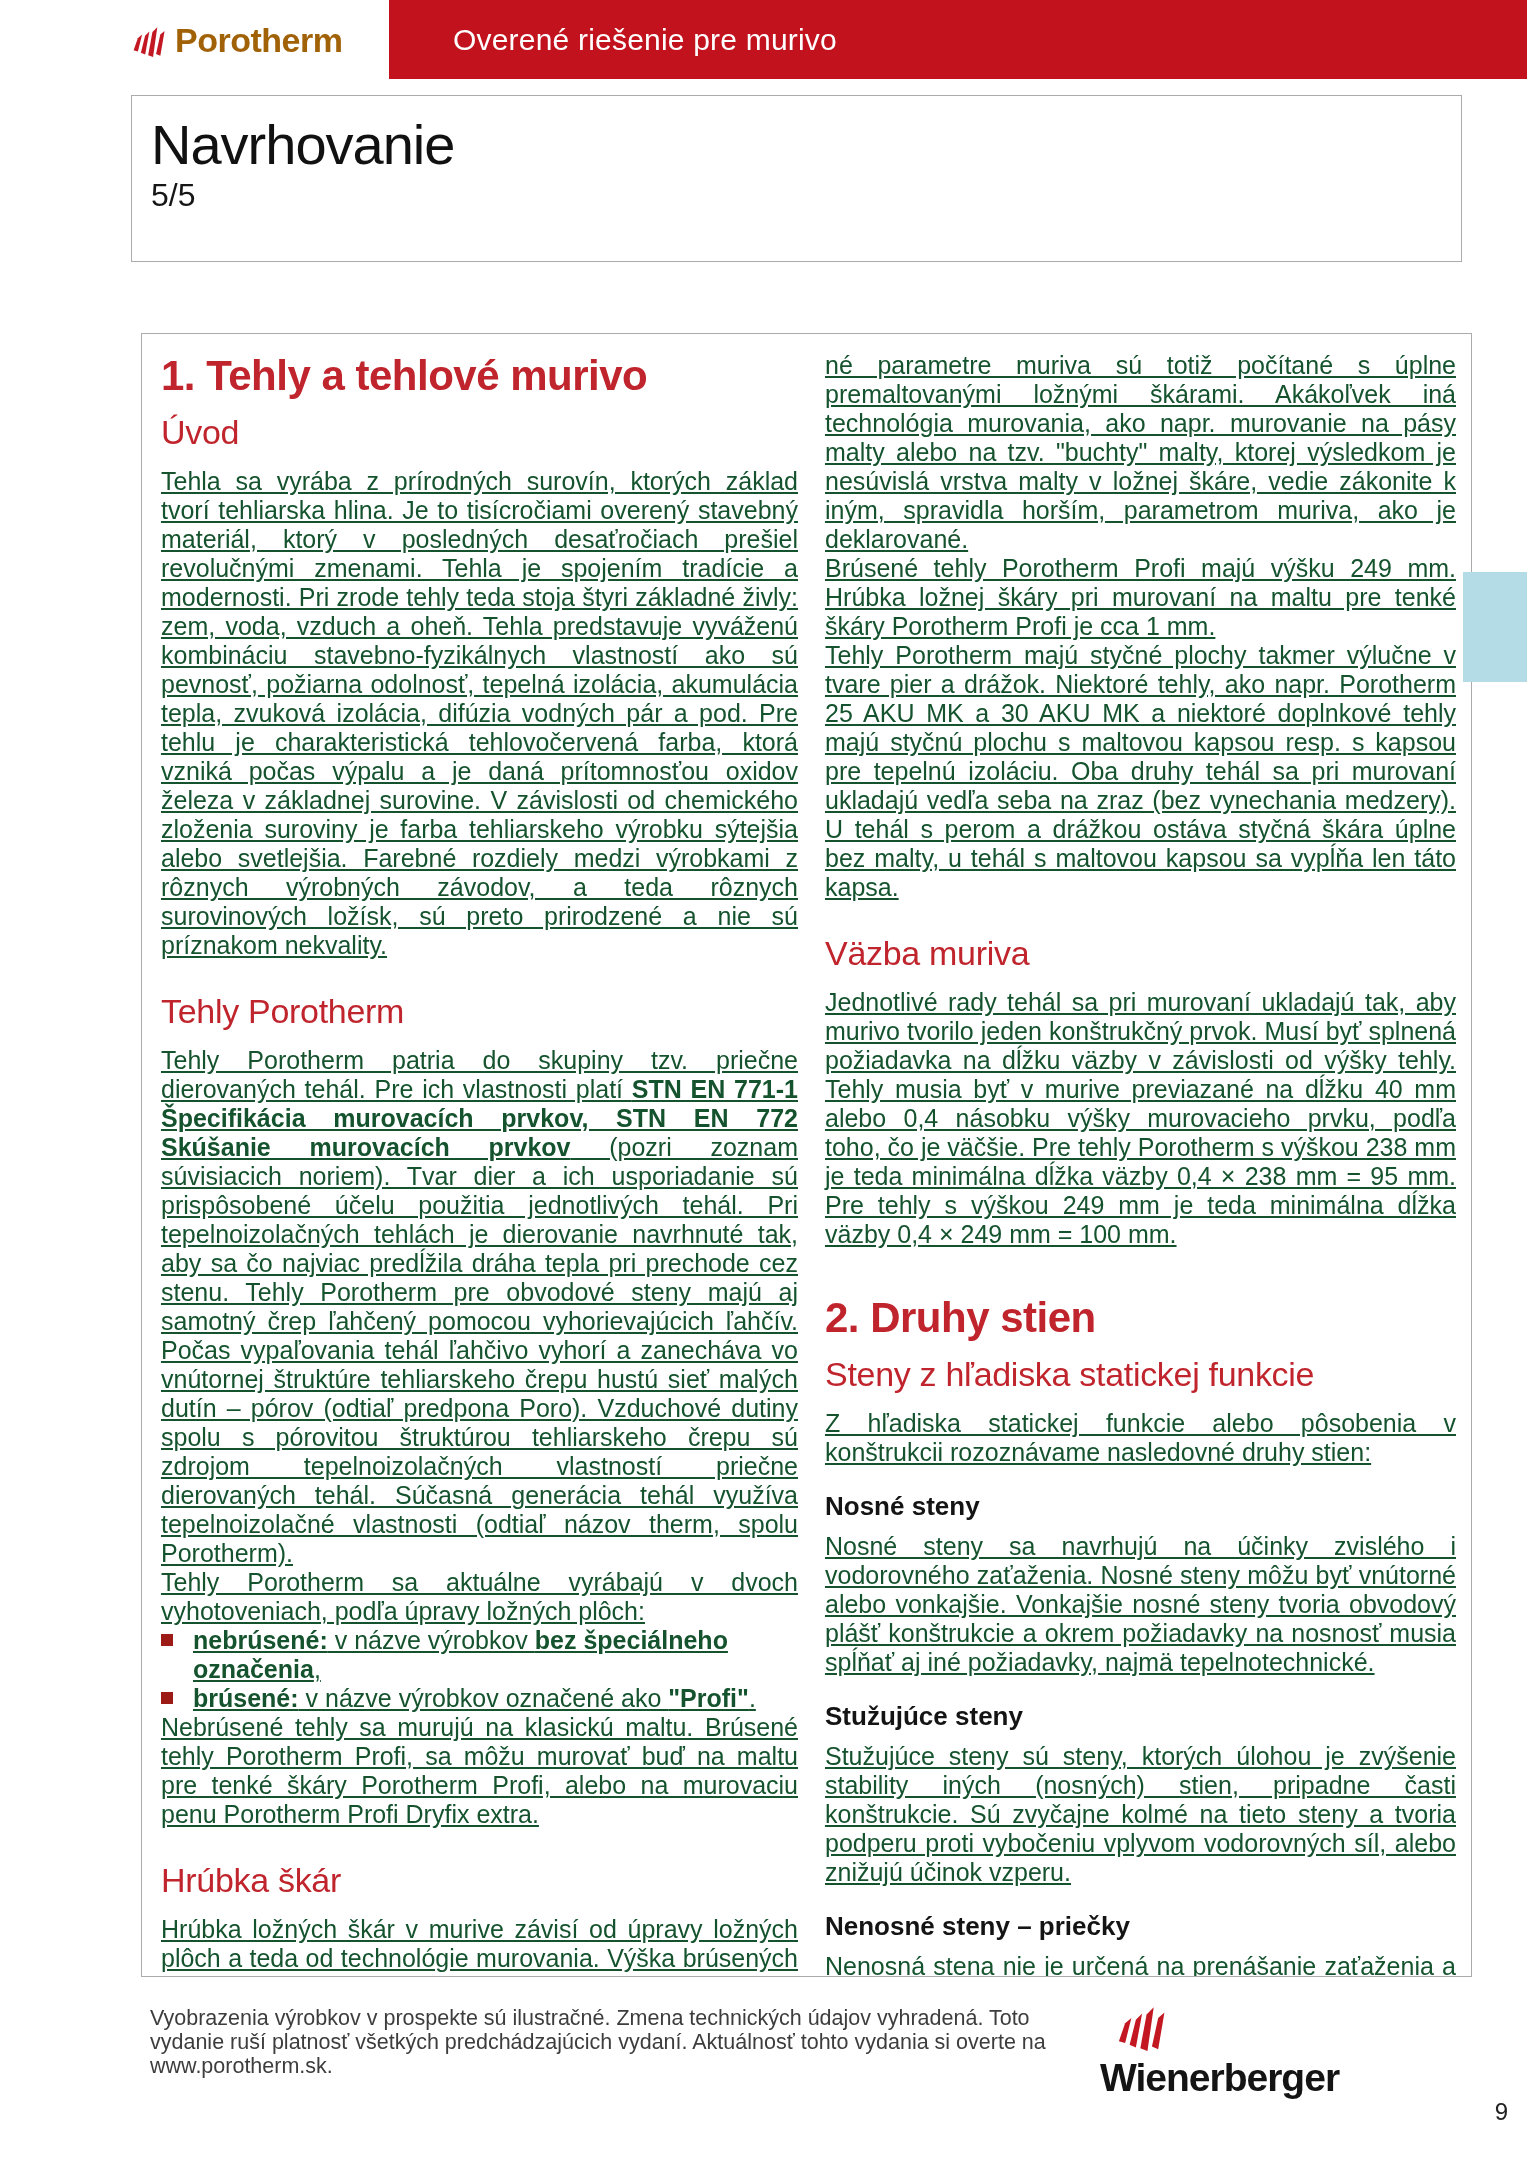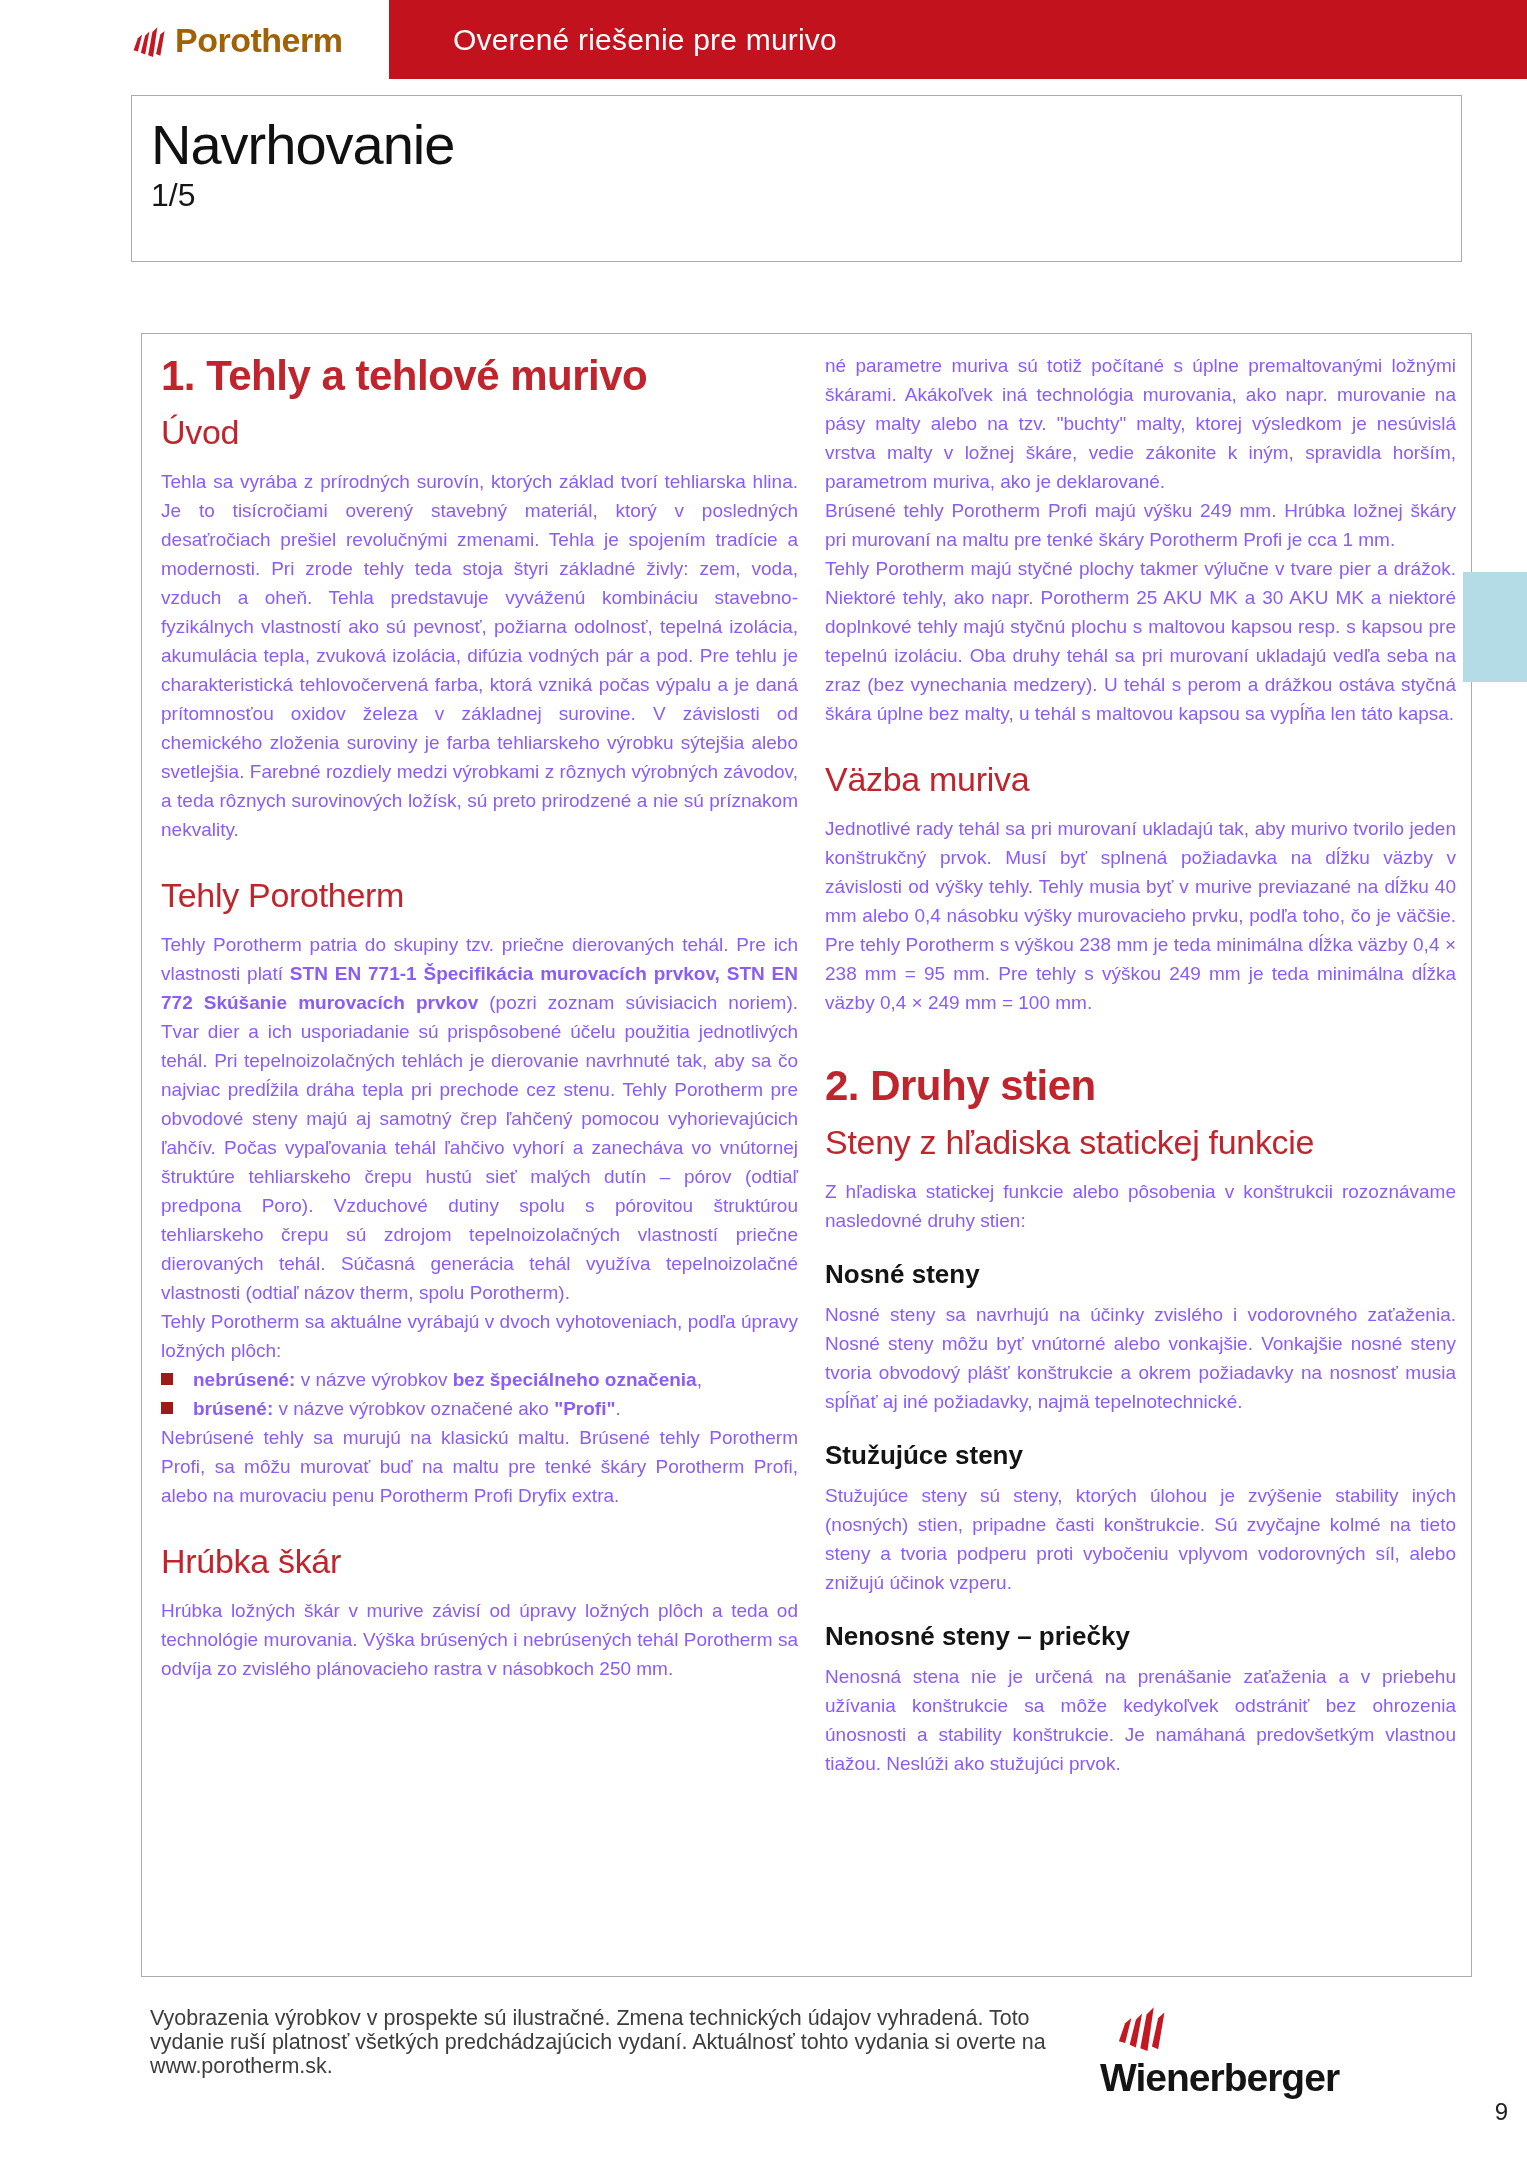--- a/index.html
+++ b/index.html
@@ -50,21 +50,21 @@
   .content-box{
     position:absolute;left:141px;top:333px;width:1331px;height:1644px;
     border:1px solid var(--border-gray);
     padding:17px 16px 10px 19px;
     display:flex;gap:27px;
     overflow:hidden;
   }
   .col{flex:0 0 auto;}
   .col-left{width:637px;}
   .col-right{width:631px;}
-  .col p{font-size:19px;line-height:29px;text-align:justify;color:#8b5cf6;}
+  .col p{font-size:25px;line-height:29px;text-align:justify;color:#14532d;text-decoration:underline;}
   .col p .b{font-weight:bold;}
   h2.red-lg{
     font-size:42px;line-height:46px;font-weight:bold;color:var(--heading-red);
     margin:2px 0 14px 0;letter-spacing:-0.5px;
   }
   h2.red-lg.spaced{margin-top:46px;}
   h3.red{
     font-size:34px;line-height:38px;font-weight:normal;color:var(--heading-red);
     margin:32px 0 16px 0;letter-spacing:-0.3px;
   }
@@ -116,21 +116,21 @@
   <span class="brand-name">Porotherm</span>
 </div>
 
 <div class="banner">
   <span class="banner-text">Overené riešenie pre murivo</span>
 </div>
 
 <section class="title-box">
   <h1 class="page-title">Navrhovanie</h1>
   <div class="subtitle-row">
-    <span class="page-indicator">1/5</span>
+    <span class="page-indicator">5/5</span>
   </div>
 </section>
 
 <section class="content-box">
 
   <div class="col col-left">
     <h2 class="red-lg">1. Tehly a tehlové murivo</h2>
     <h3 class="red first">Úvod</h3>
     <p>Tehla sa vyrába z prírodných surovín, ktorých základ tvorí tehliarska hlina. Je to tisícročiami overený stavebný materiál, ktorý v posledných desaťročiach prešiel revolučnými zmenami. Tehla je spojením tradície a modernosti. Pri zrode tehly teda stoja štyri základné živly: zem, voda, vzduch a oheň. Tehla predstavuje vyváženú kombináciu stavebno-fyzikálnych vlastností ako sú pevnosť, požiarna odolnosť, tepelná izolácia, akumulácia tepla, zvuková izolácia, difúzia vodných pár a pod. Pre tehlu je charakteristická tehlovočervená farba, ktorá vzniká počas výpalu a je daná prítomnosťou oxidov železa v základnej surovine. V závislosti od chemického zloženia suroviny je farba tehliarskeho výrobku sýtejšia alebo svetlejšia. Farebné rozdiely medzi výrobkami z rôznych výrobných závodov, a teda rôznych surovinových ložísk, sú preto prirodzené a nie sú príznakom nekvality.</p>
 

